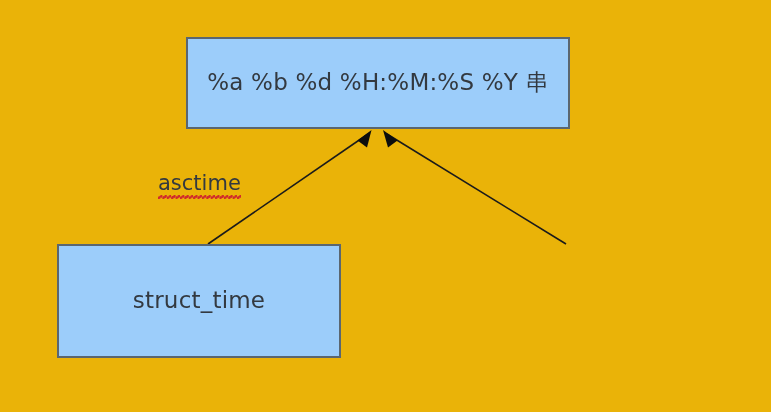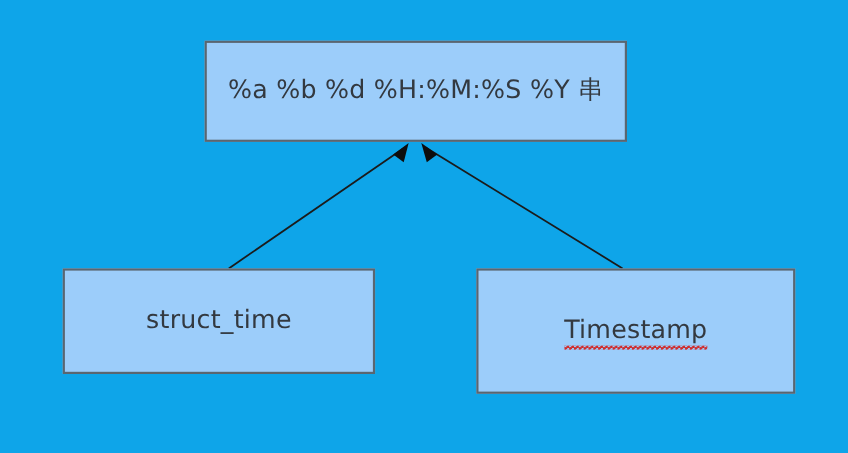--- a/index.html
+++ b/index.html
@@ -7,21 +7,21 @@
     padding: 0;
     background: #ffffff;
   }
   body {
     font-family: "DejaVu Sans", "Liberation Sans", sans-serif;
   }
   #canvas {
     position: relative;
     width: 771px;
     height: 412px;
-    background: #0ea5e9;
+    background: #eab308;
     overflow: hidden;
   }
   .node {
     position: absolute;
     box-sizing: border-box;
     background: #9CCDFA;
     border: 2px solid #5A6670;
     display: flex;
     align-items: center;
     justify-content: center;
@@ -36,21 +36,21 @@
   #node-format {
     left: 186px;
     top: 37px;
     width: 384px;
     height: 92px;
   }
   #node-struct-time {
     left: 57px;
     top: 244px;
     width: 284px;
-    height: 96px;
+    height: 114px;
   }
   #node-timestamp {
     left: 433px;
     top: 244px;
     width: 290px;
     height: 114px;
   }
   .edge-label {
     position: absolute;
     color: #333940;
@@ -113,19 +113,19 @@
   </svg>
 
   <div class="node" id="node-format">
     <span class="node-label">%a %b %d %H:%M:%S %Y 串</span>
   </div>
 
   <div class="node" id="node-struct-time">
     <span class="node-label">struct_time</span>
   </div>
 
-  <div class="node" id="node-timestamp">
-    <span class="node-label squiggle">Timestamp</span>
+
+  <div class="edge-label" id="edge-label-asctime">
+    <span class="squiggle">asctime</span>
   </div>
-
 
 
 </div>
 
 </body></html>

